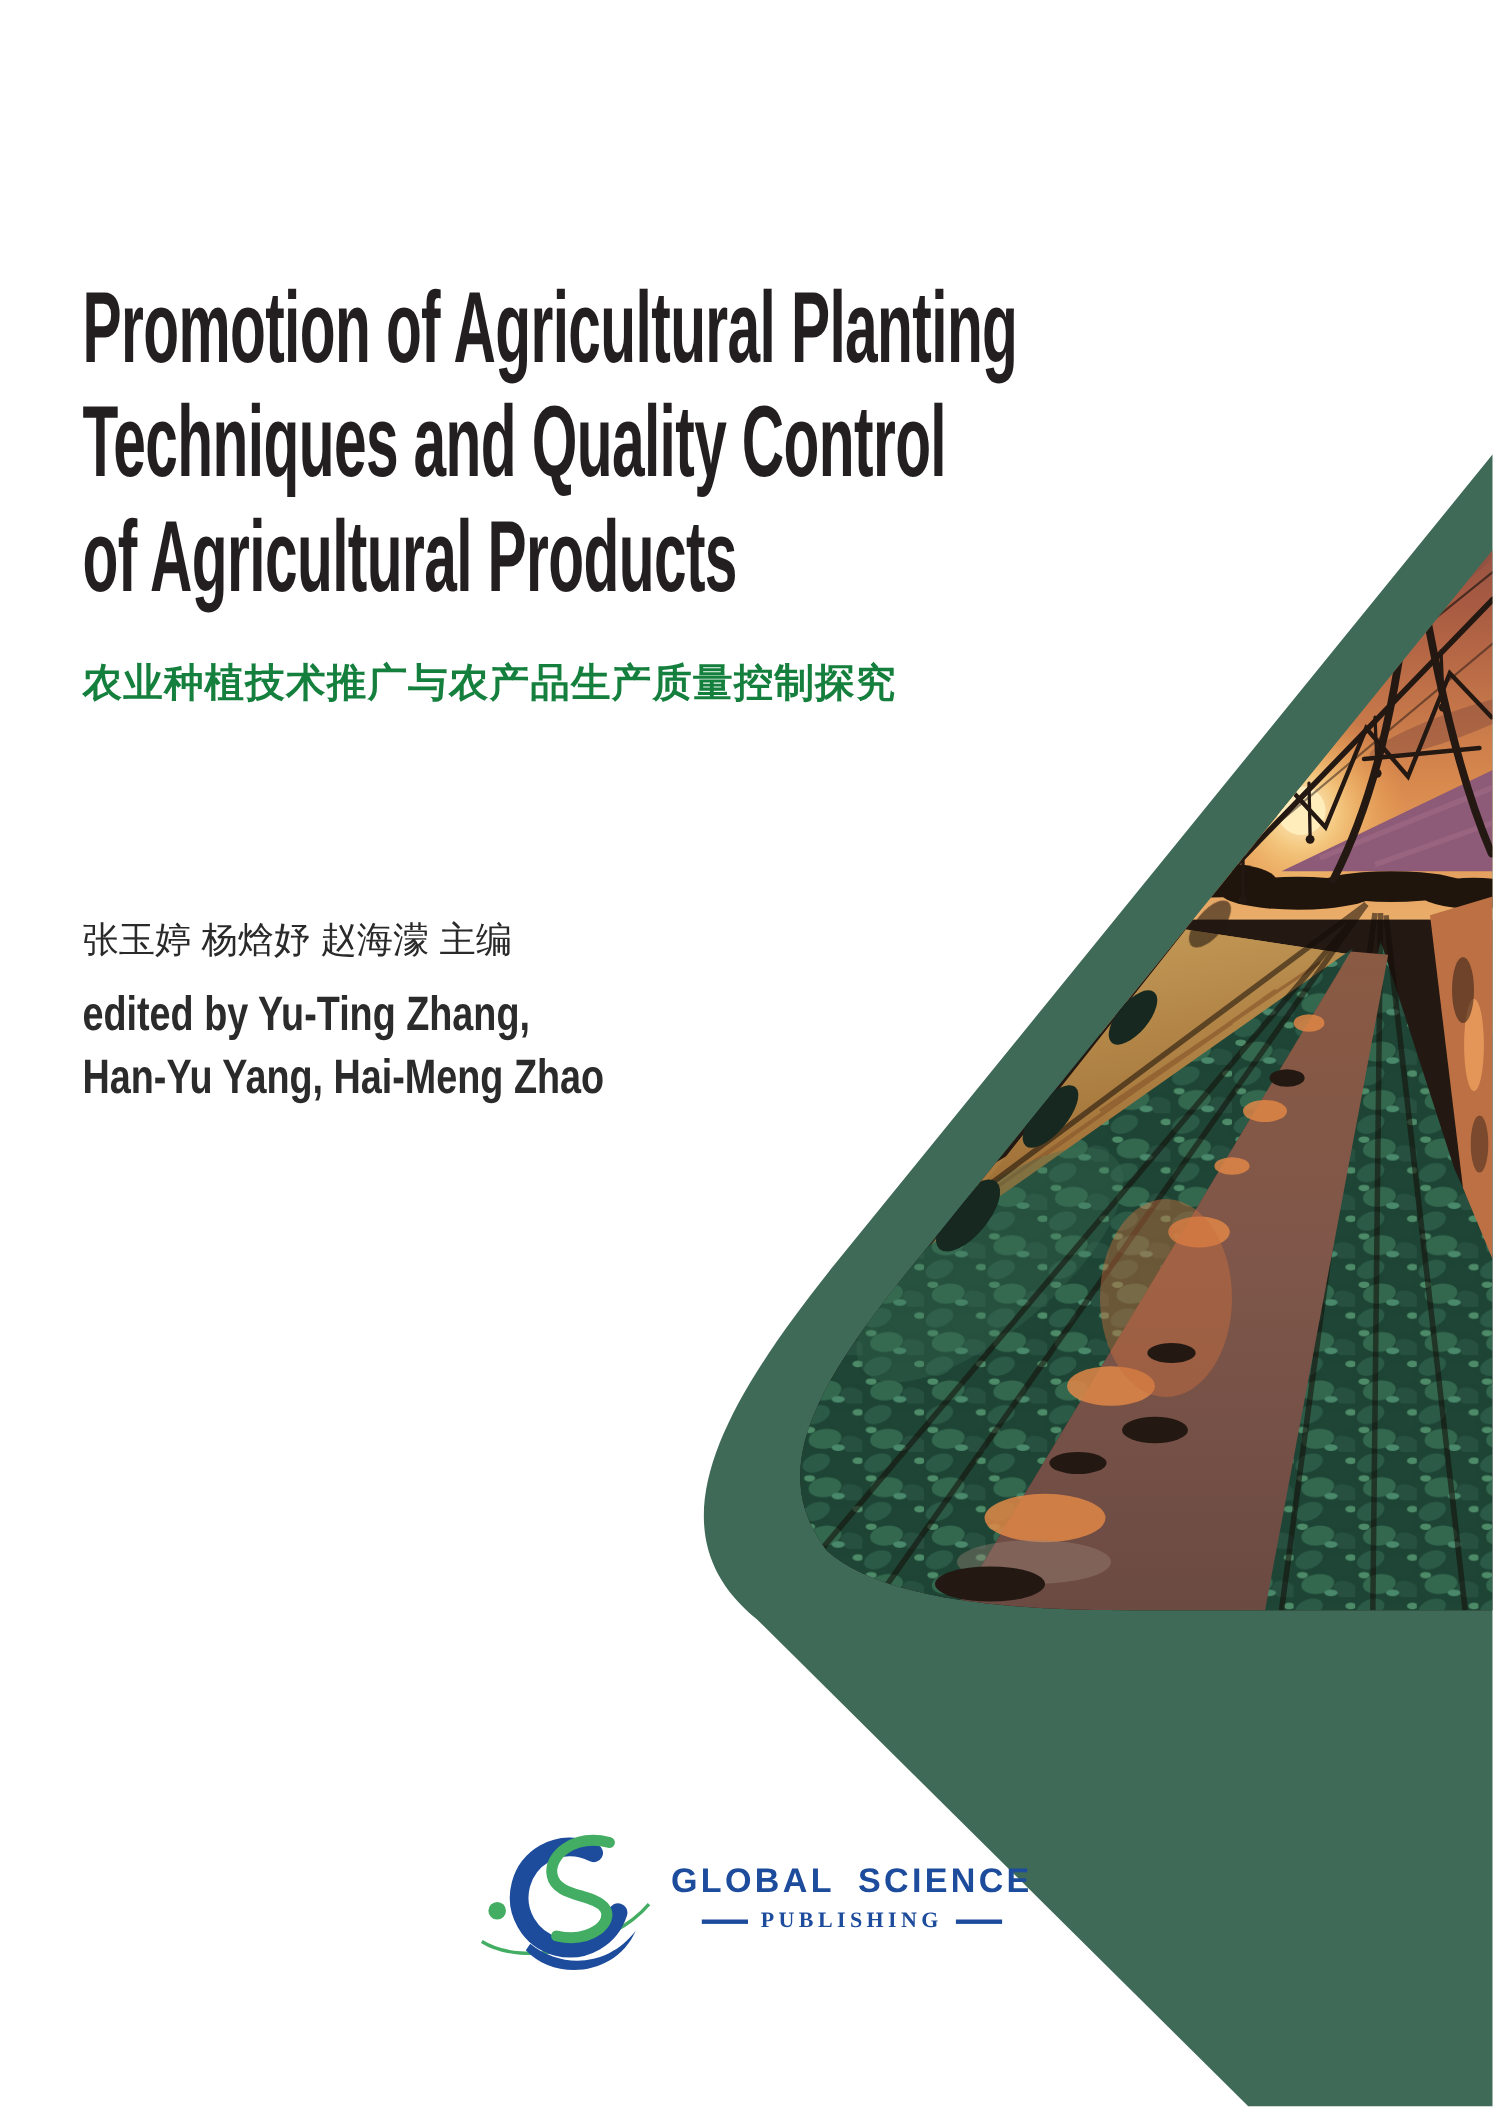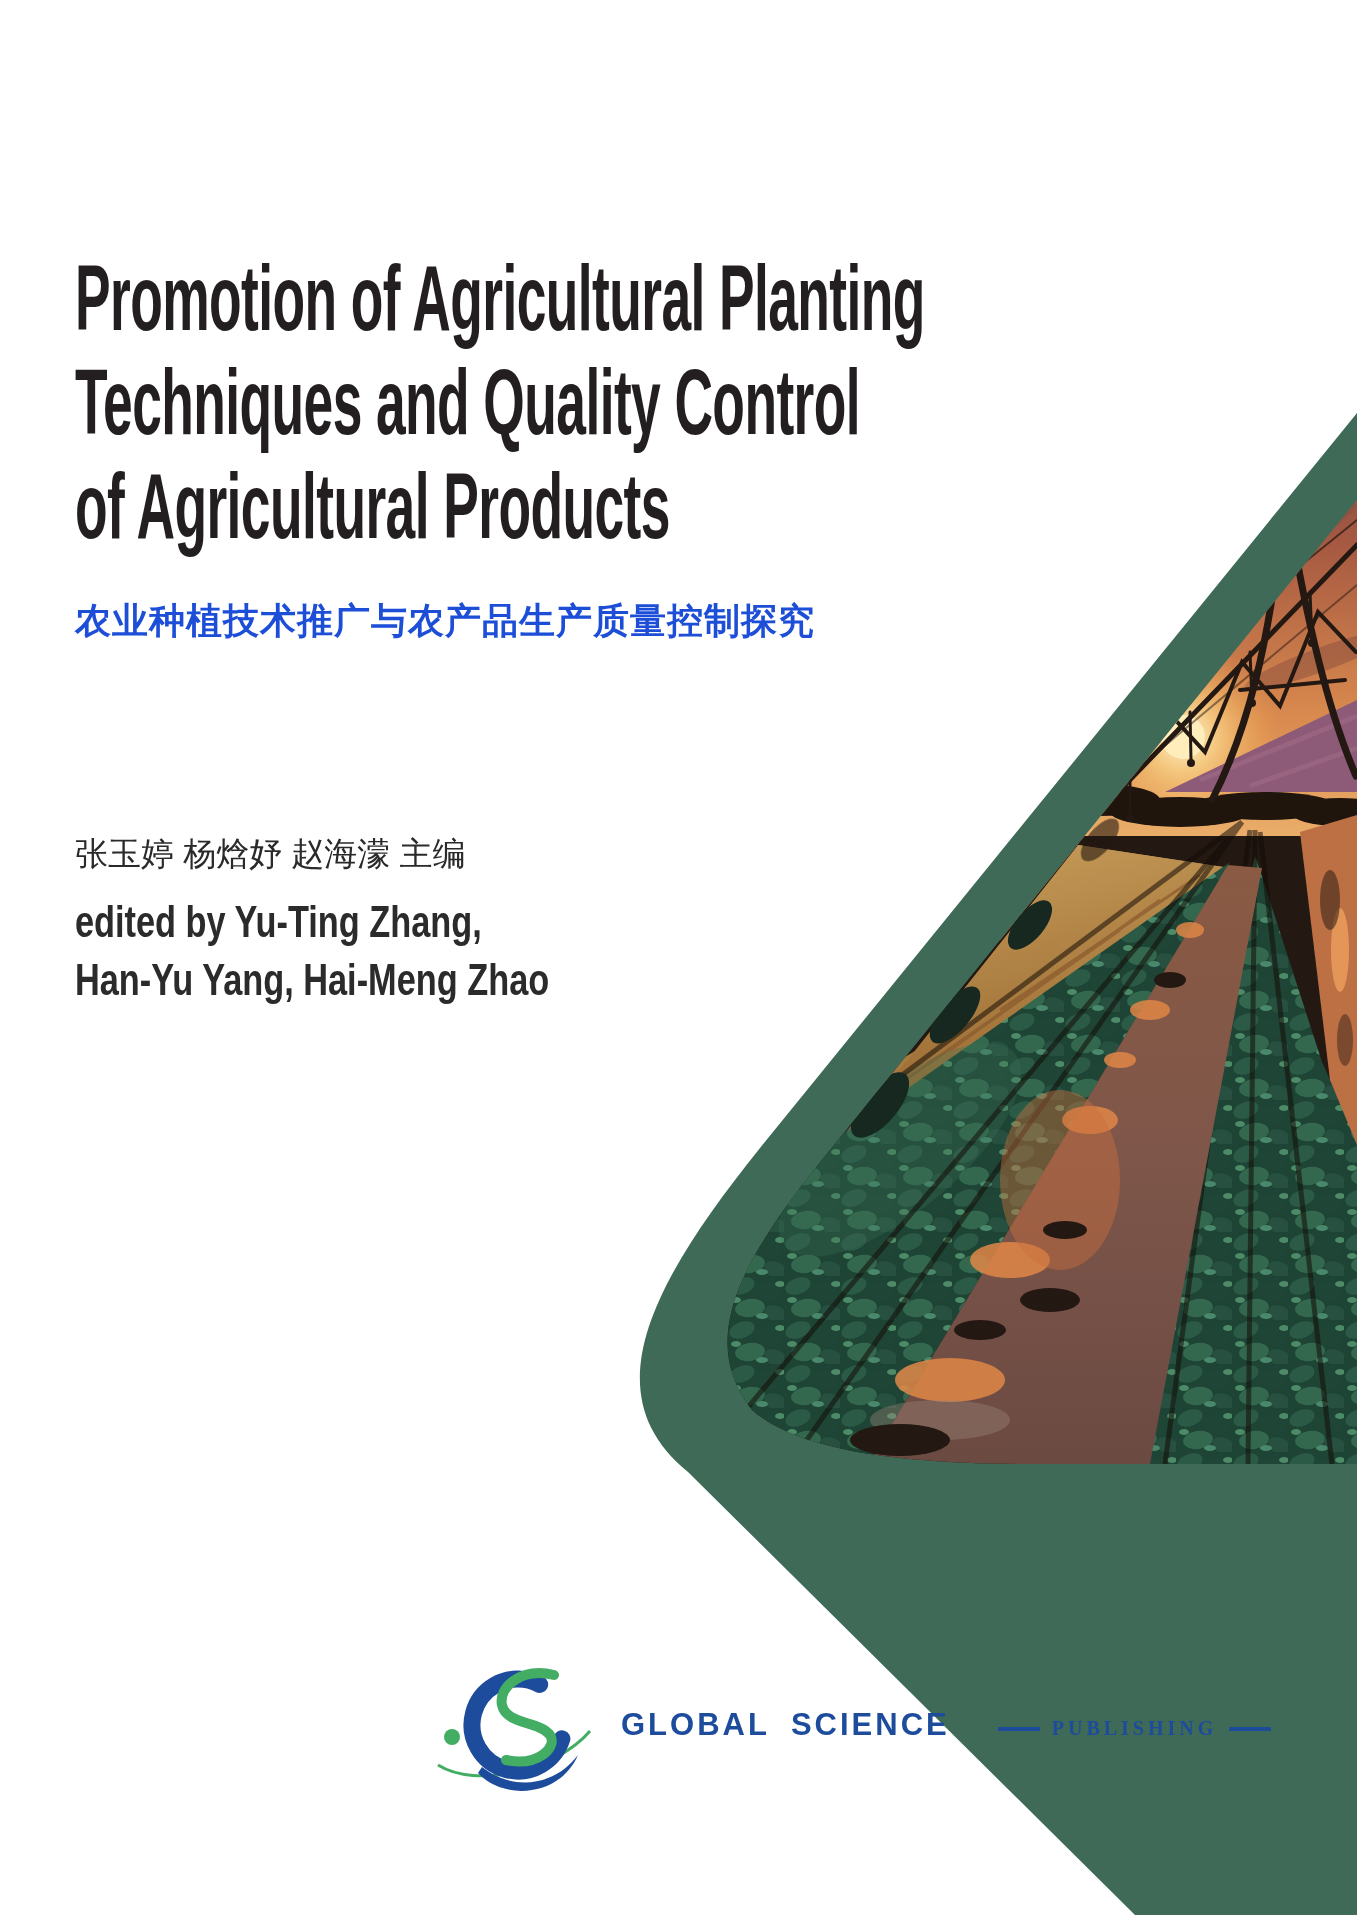--- a/index.html
+++ b/index.html
@@ -14,39 +14,39 @@
   
   .title-block{
     left:75px;top:246px;
     font-weight:bold;color:#231f20;
     font-size:92px;line-height:104px;letter-spacing:-1px;
     transform:scale(0.58,1.0);transform-origin:left top;
     white-space:nowrap;
   }
   .subtitle-zh{
     left:75px;top:597px;
-    font-weight:bold;color:#1d4ed8;
+    font-weight:bold;color:#15803d;
     font-size:36px;letter-spacing:1px;white-space:nowrap;
   }
   .authors-zh{
     left:75px;top:832px;
     font-weight:normal;color:#2a2a2a;
     font-size:33px;letter-spacing:0px;white-space:nowrap;
   }
   .editors-en{
     left:75px;top:893px;
     font-weight:bold;color:#2b2b2b;
     font-size:44px;line-height:58px;
     transform:scale(0.78,1.0);transform-origin:left top;
     white-space:nowrap;
   }
   
   .logo-group{left:428px;top:1645px;width:480px;height:160px;display:flex;align-items:center;}
   .logo-mark{width:172px;height:156px;flex:0 0 auto;}
-  .logo-text{display:flex;flex-direction:row;align-items:center;margin-left:21px;gap:48px;}
+  .logo-text{display:flex;flex-direction:column;align-items:center;margin-left:10px;}
   .logo-name{
     color:#1d4c9c;font-weight:bold;font-size:31px;
     letter-spacing:3px;word-spacing:10px;white-space:nowrap;
   }
   .logo-subrow{display:flex;align-items:center;margin-top:7px;}
   .logo-dash{width:42px;height:0;border-top:4px solid #1d4c9c;}
   .logo-subname{
     color:#1d4c9c;font-weight:bold;font-size:20px;
     letter-spacing:4px;margin:0 12px;white-space:nowrap;font-family:Liberation Serif, serif;
   }

